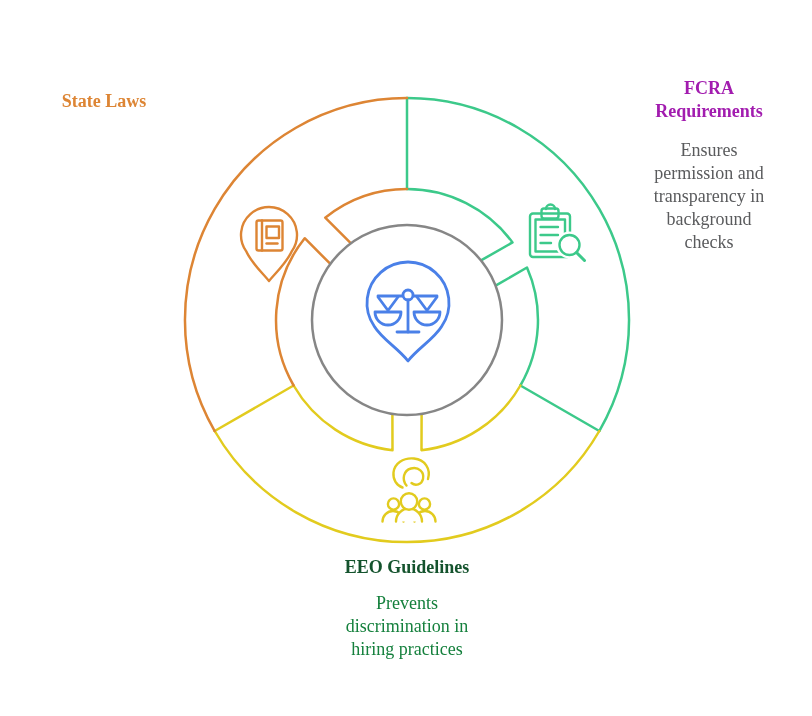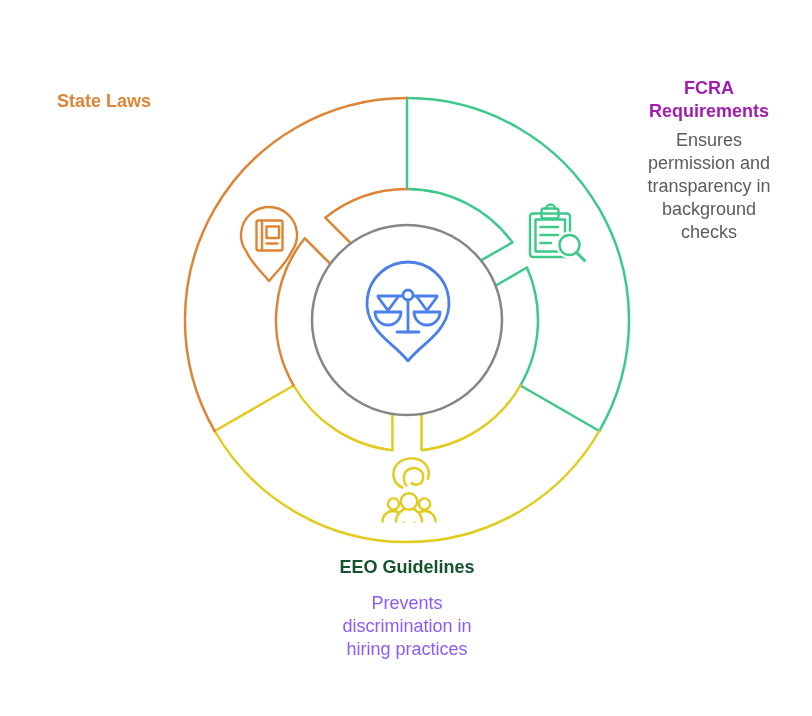--- a/index.html
+++ b/index.html
@@ -1,25 +1,25 @@
 <!DOCTYPE html>
 <html><head>
 <meta charset="utf-8">
 <style>
   html,body { margin:0; padding:0; background:#ffffff; }
   .canvas {
     position:relative; width:812px; height:716px; background:#ffffff;
-    overflow:hidden; font-family:Liberation Sans, sans-serif;
+    overflow:hidden; font-family:Liberation Serif, serif;
   }
   .diagram-svg { position:absolute; left:0; top:0; }
   .text-block { position:absolute; text-align:center; }
   .tb-title { font-size:18px; font-weight:700; line-height:23px; white-space:pre-line; }
   .tb-body  { margin-top:13px; font-size:18px; font-weight:400; line-height:23px;
               white-space:pre-line; }
-  .tb-body-tight { margin-top:6px; }
+  .tb-body-tight { margin-top:16px; }
 </style>
 </head>
 <body>
 
 <div class="canvas">
 
   <svg class="diagram-svg" width="812" height="716" viewBox="0 0 812 716">
 
     <g fill="none" stroke-width="2.5" stroke-linecap="round" stroke-linejoin="round" stroke="#3CC98A">
       <path d="M 407 98 A 222 222 0 0 1 599.3 431"></path>
@@ -98,18 +98,18 @@
 Requirements</div>
     <div class="tb-body tb-body-tight" style="color: rgb(90, 91, 93);">Ensures
 permission and
 transparency in
 background
 checks</div>
   </div>
 
   <div class="text-block" style="left:307px; top:556px; width:200px;">
     <div class="tb-title" style="color: #14532d;">EEO Guidelines</div>
-    <div class="tb-body" style="color: #8b5cf6;">Prevents
+    <div class="tb-body" style="color: #15803d;">Prevents
 discrimination in
 hiring practices</div>
   </div>
 
 </div>
 
 </body></html>

